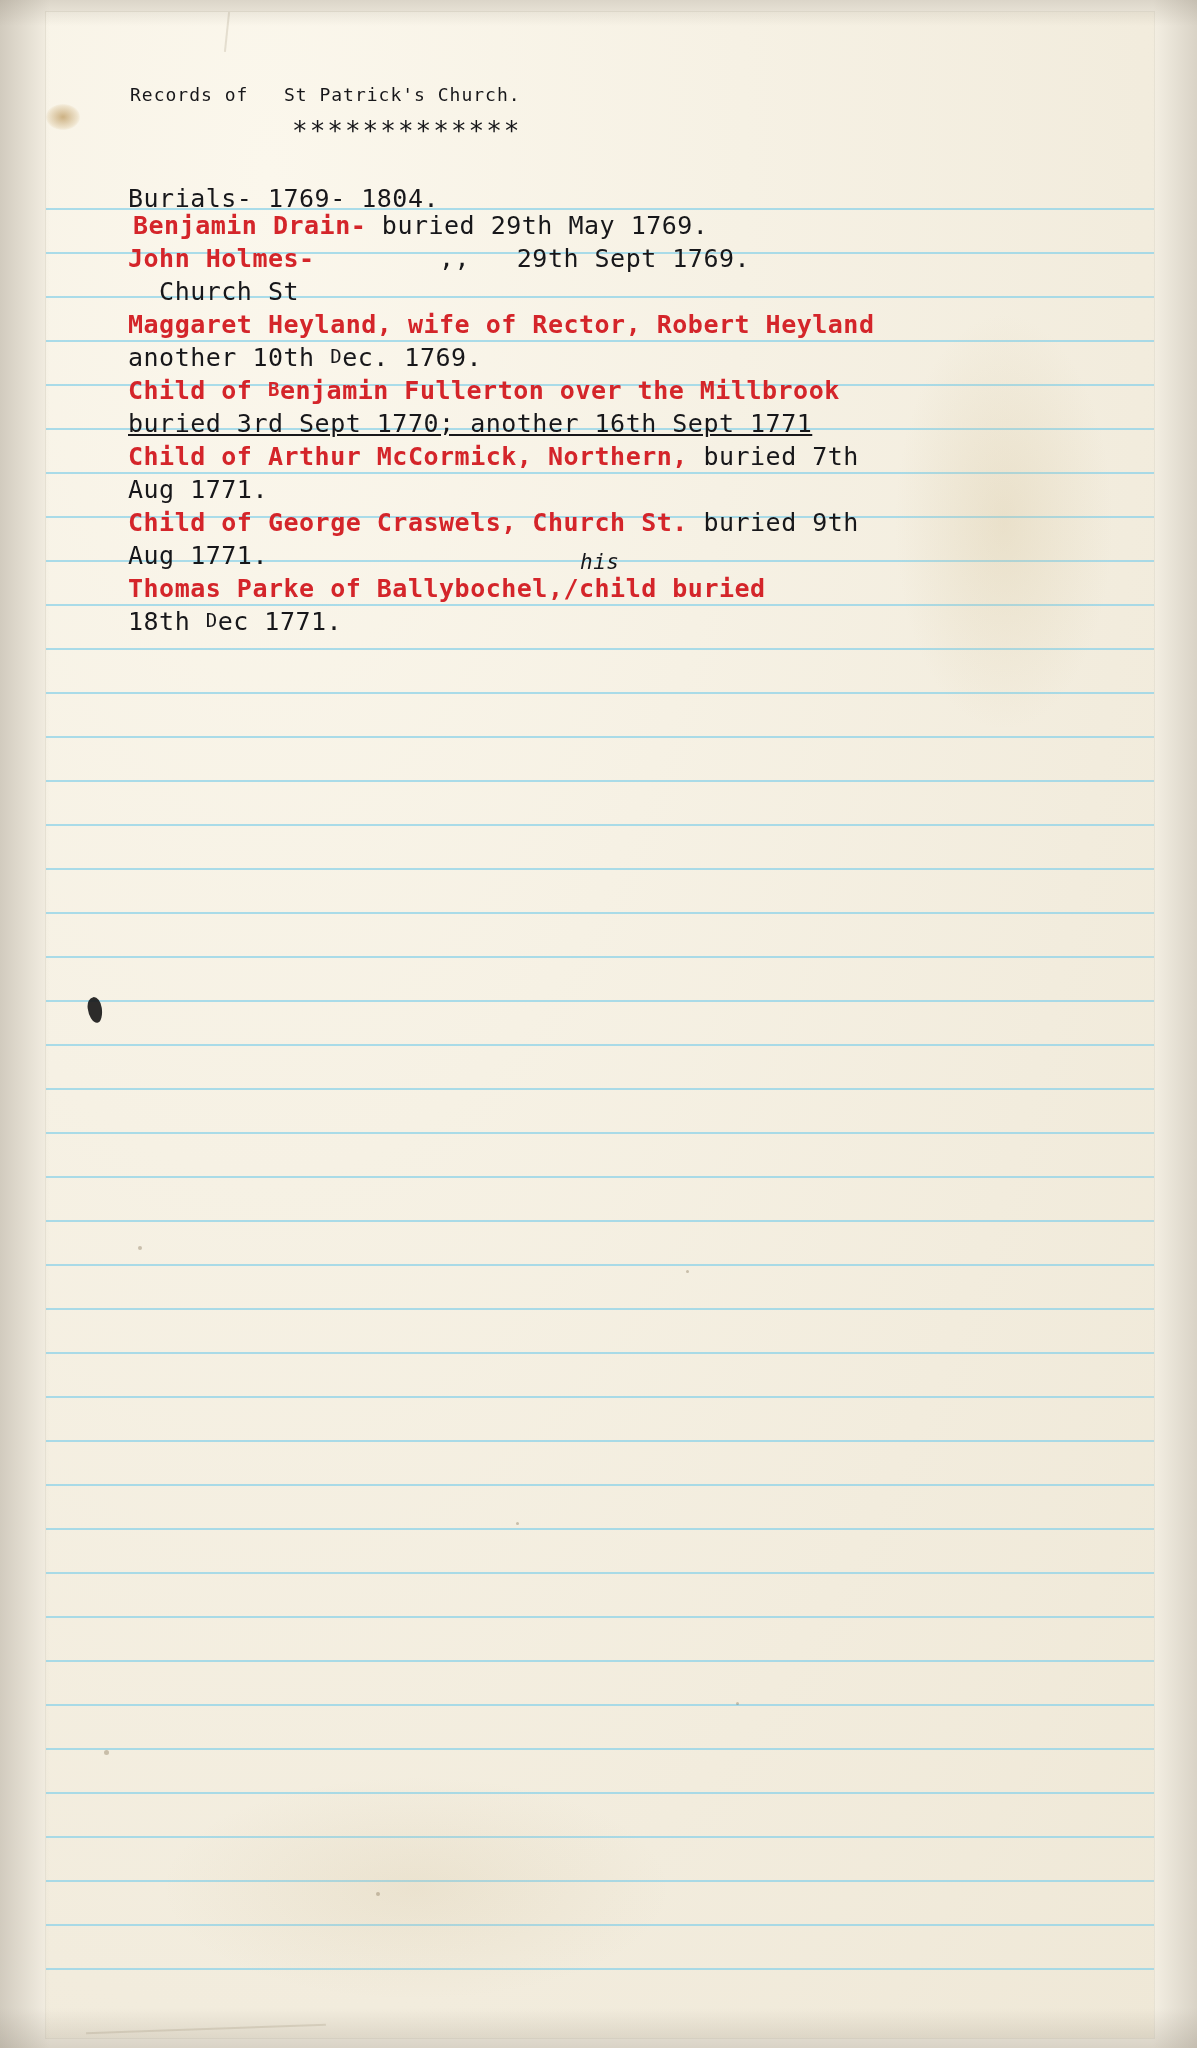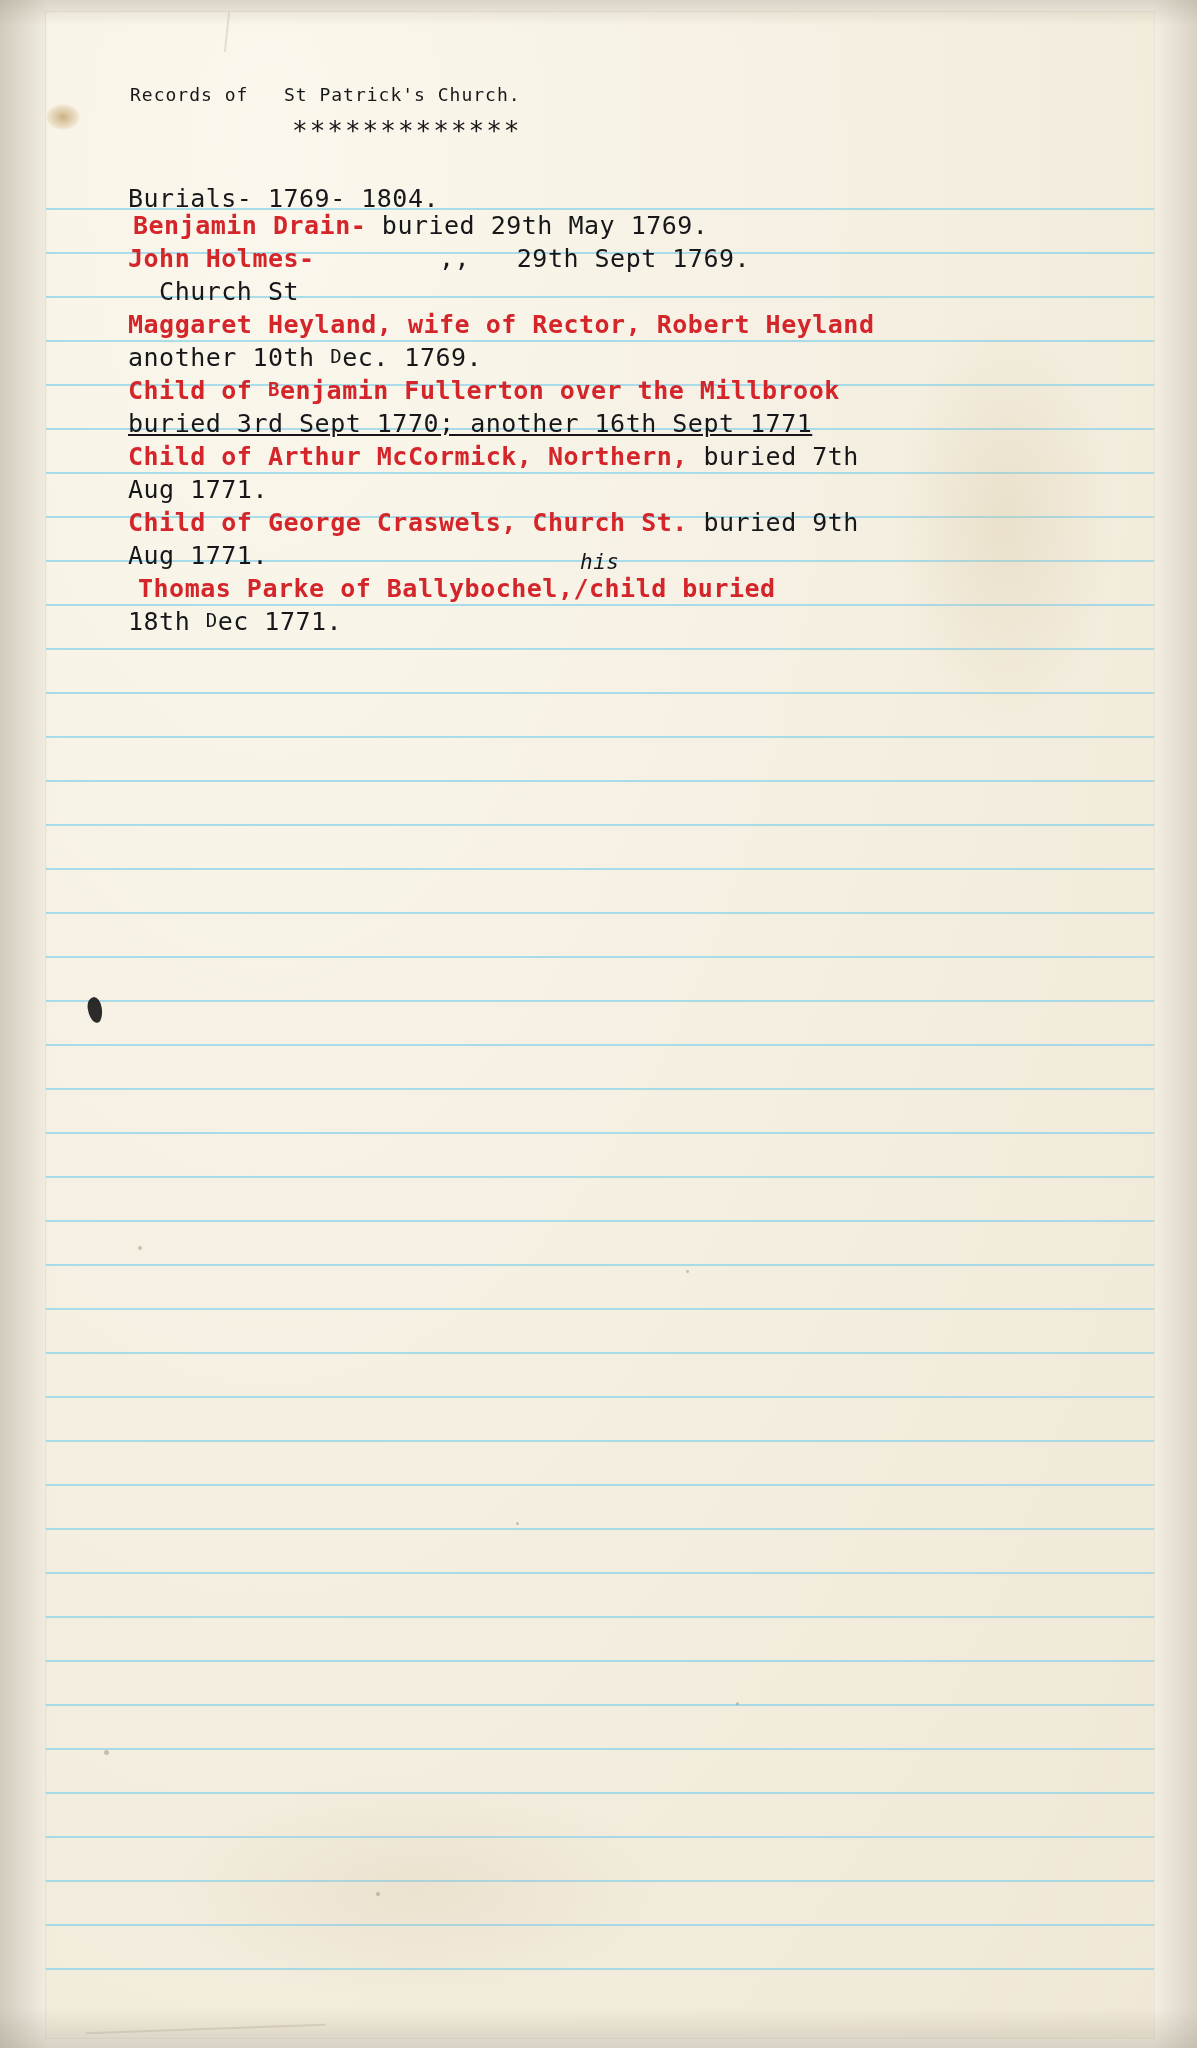--- a/index.html
+++ b/index.html
@@ -249,21 +249,21 @@
       <div class="ln" style="left:82px; top:366px;"><span class="red">Child of </span><span class="red sup">B</span><span class="red">enjamin Fullerton over the Millbrook</span></div>
       <div class="ln blk" style="left:82px; top:399px;text-decoration:underline;">buried 3rd Sept 1770; another 16th Sept 1771</div>
 
       <div class="ln" style="left:82px; top:432px;"><span class="red">Child of Arthur McCormick, Northern,</span><span class="blk"> buried 7th</span></div>
       <div class="ln blk" style="left:82px; top:465px;">Aug 1771.</div>
 
       <div class="ln" style="left:82px; top:498px;"><span class="red">Child of George Craswels, Church St.</span><span class="blk"> buried 9th</span></div>
       <div class="ln blk" style="left:82px; top:531px;">Aug 1771.</div>
 
       <div class="tiny-above" style="left:534px; top:538px;font-style:italic;">his</div>
-      <div class="ln" style="left:92px; top:564px;"><span class="red">Thomas Parke of Ballybochel,/child buried</span></div>
+      <div class="ln" style="left:82px; top:564px;"><span class="red">Thomas Parke of Ballybochel,/child buried</span></div>
       <div class="ln" style="left:82px; top:597px;"><span class="blk">18th </span><span class="blk sup">D</span><span class="blk">ec 1771.</span></div>
 
     </div>
 
 
     <div class="crease" style="left:180px; top:0px; width:2px; height:40px; transform: rotate(6deg);"></div>
     <div class="crease" style="left:40px; bottom:8px; width:240px; height:2px; transform: rotate(-2deg);"></div>
 
   </div>
 

